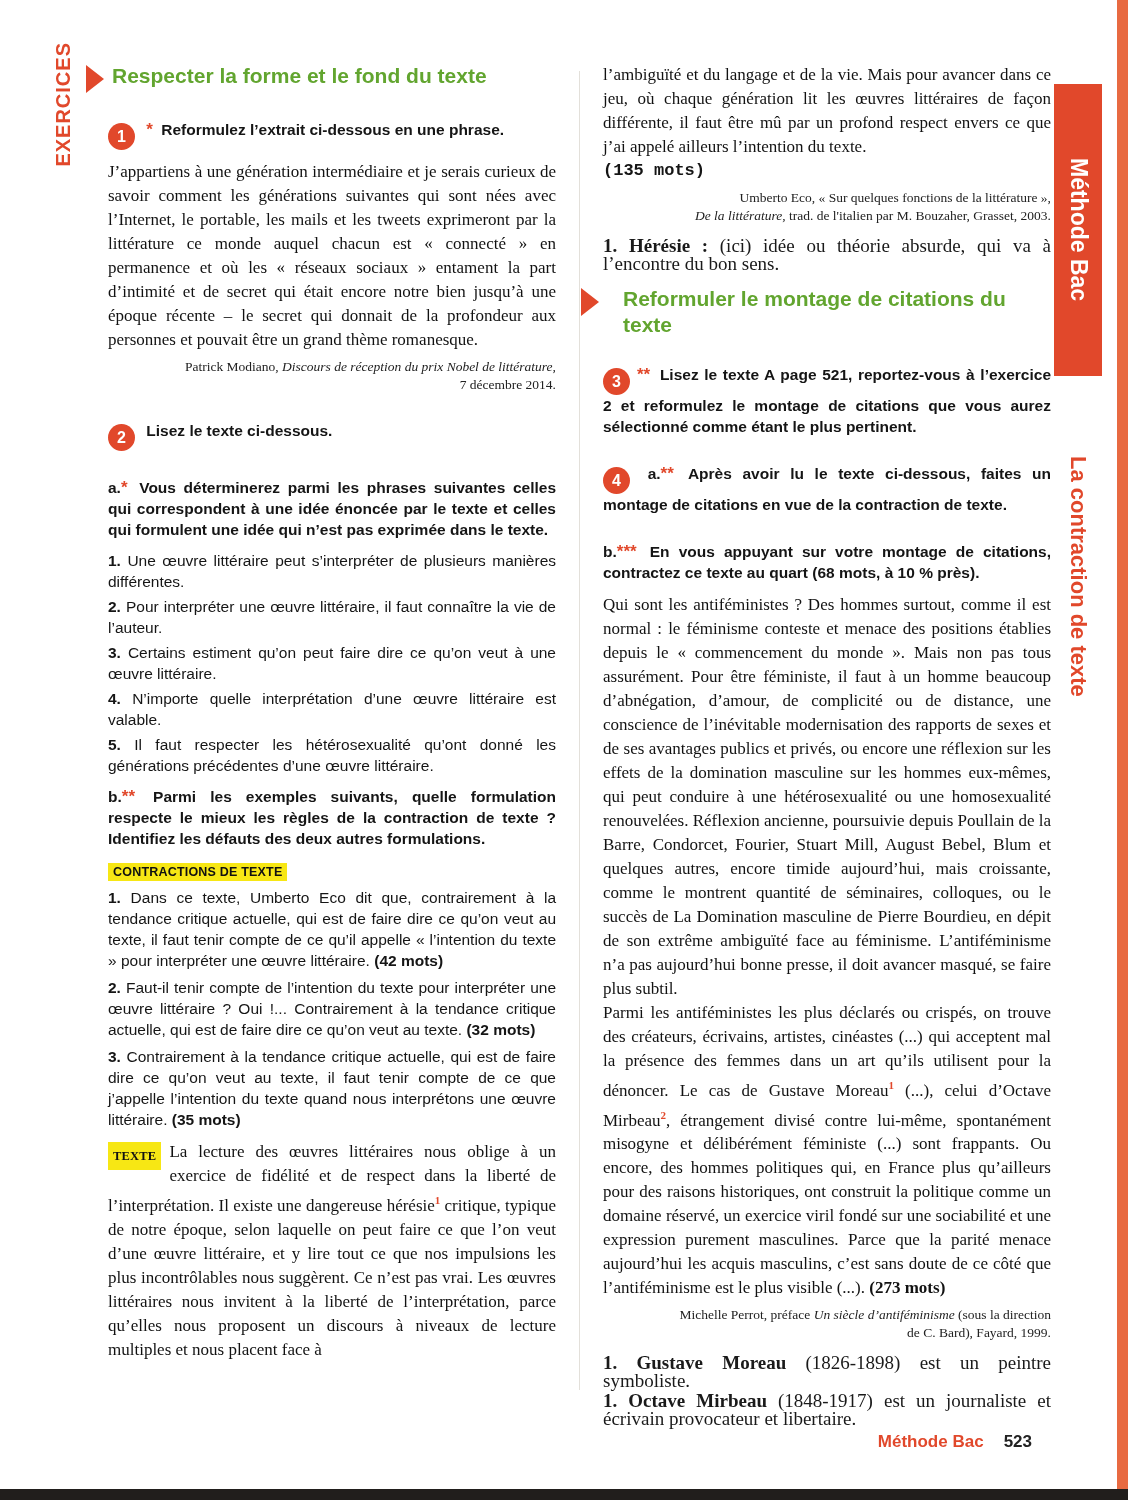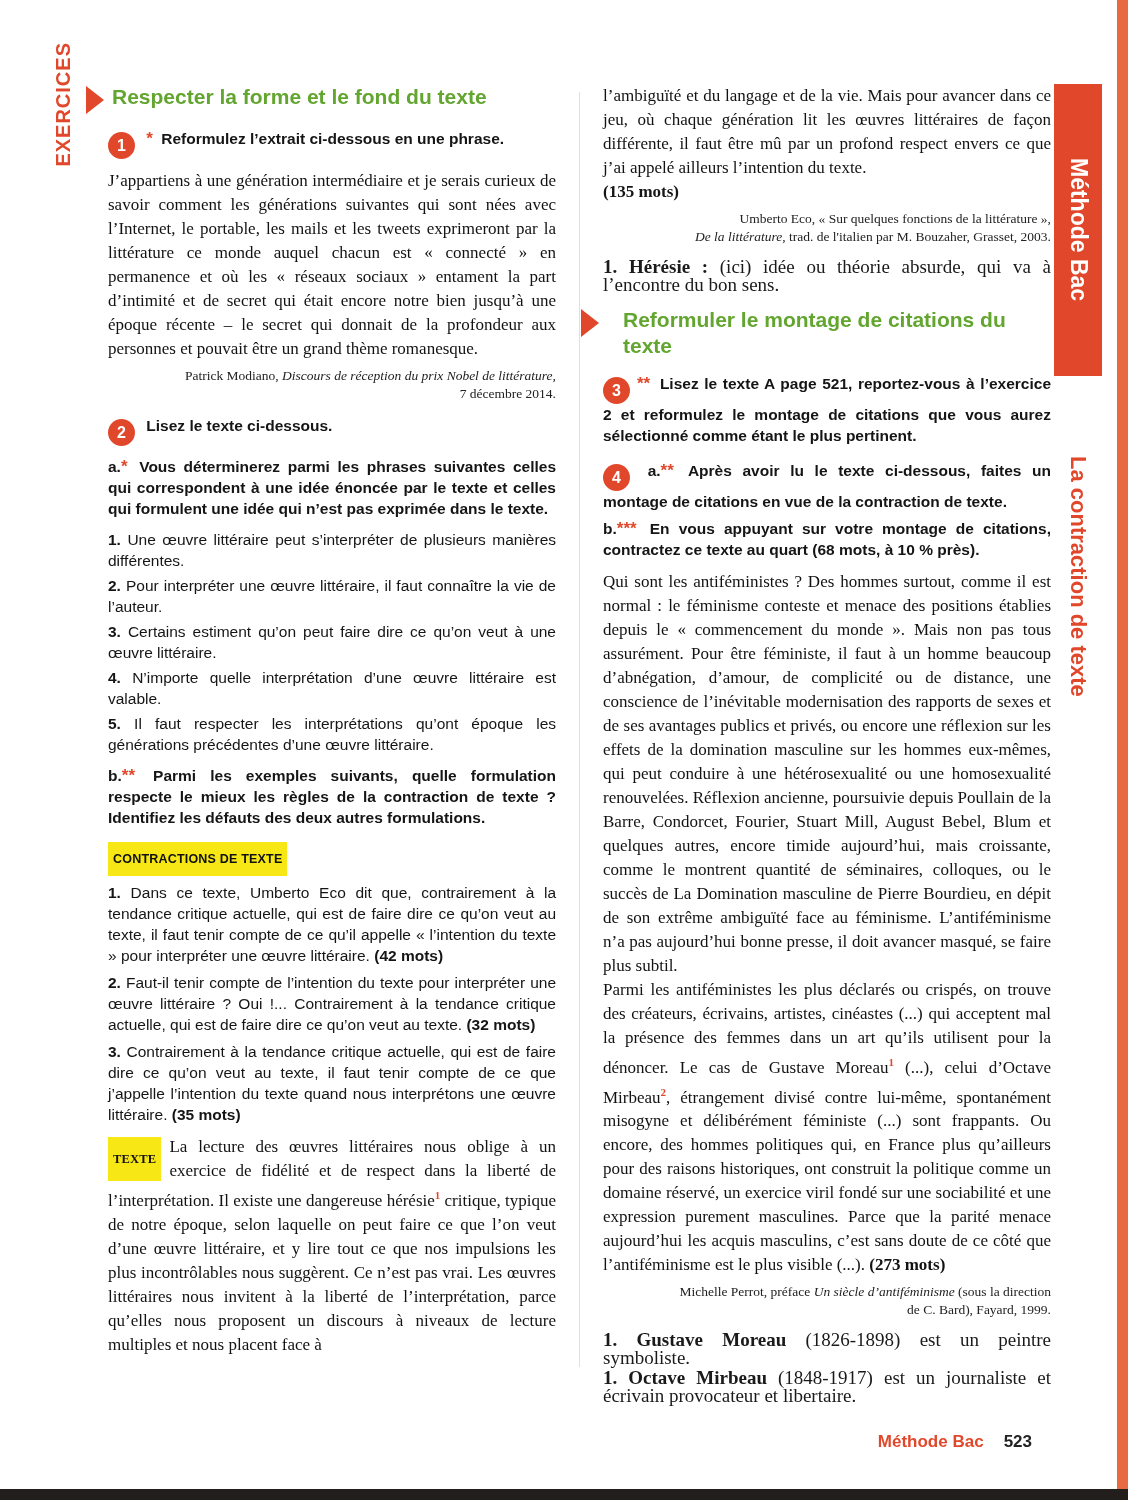--- a/index.html
+++ b/index.html
@@ -39,21 +39,21 @@
     position:absolute; right:96px; bottom:48px;
     display:flex; gap:20px; align-items:baseline; font-size:17px;
   }
   .page-footer .f-label { color:#e1482b; font-weight:bold; }
   .page-footer .f-page { color:#222; font-weight:bold; }
   .bottom-bar {
     position:absolute; left:0; bottom:0; width:100%; height:11px; background:#211e1c;
   }
   
   .content {
-    position:absolute; left:108px; top:84px; width:944px;
+    position:absolute; left:108px; top:63px; width:944px;
     display:flex;
   }
   .col { width:448px; }
   .col-divider { width:1px; background:#e3e0da; margin:8px 23px 40px 23px; }
   
   .sec-header { display:flex; align-items:flex-start; margin:0 0 14px 0; }
   .chevron {
     width:0; height:0; flex:0 0 auto;
     border-left:18px solid #e1482b;
     border-top:14px solid transparent;
@@ -61,46 +61,46 @@
     margin:2px 8px 0 -22px;
   }
   .sec-title { color:#62a52f; font-weight:bold; font-size:21px; line-height:26px; }
   .exnum {
     display:inline-flex; width:27px; height:27px; border-radius:50%;
     background:#e1482b; color:#fff; font-weight:bold; font-size:16px;
     align-items:center; justify-content:center;
     margin-right:7px; vertical-align:-7px; font-family:"Liberation Sans",sans-serif;
   }
   .stars { color:#e1482b; font-weight:bold; font-size:17px; margin-right:4px; }
-  .instr { font-weight:bold; font-size:15.5px; line-height:21px; text-align:justify; }
+  .instr { font-weight:bold; font-size:15.5px; line-height:21px; text-align:justify;margin-top:26px; }
   .instr-row { margin-bottom:10px; }
   .ab { font-weight:bold; }
   
   .serif-body {
     font-family:"Liberation Serif", serif;
     font-size:17px; line-height:24px; text-align:justify; color:#121212;
   }
   .attribution {
     font-family:"Liberation Serif", serif;
     font-size:13.5px; line-height:18px; text-align:right; color:#222;
     margin:6px 0 12px 0;
   }
   .attribution i { font-style:italic; }
   .litem { font-size:15.5px; line-height:21px; margin-bottom:4px; text-align:justify; }
   .litem b { font-weight:bold; }
   .citem { font-size:15.5px; line-height:21px; margin-bottom:6px; text-align:justify; }
   .tag {
     display:inline-block; background:#f7e714; color:#111;
     font-weight:bold; font-size:12.5px; letter-spacing:0.2px;
-    padding:10px 5px; margin:8px 0 6px 0;
+    padding:2px 5px; margin:8px 0 6px 0;
   }
   .tag-inline { float:left; margin:2px 8px 0 0; }
   .sup { color:#e1482b; font-weight:bold; font-size:11px; vertical-align:super; }
   .count { font-weight:bold; }
-  .count-line { font-family:Liberation Serif, serif; font-weight:bold; font-size:17px; line-height:24px; }
+  .count-line { font-family:Liberation Mono, monospace; font-weight:bold; font-size:17px; line-height:24px; }
   .footnote {
     font-family:"Liberation Serif", serif;
     font-size:19px; line-height:17.5px; text-align:justify; color:#1a1a1a;
     margin-bottom:3px;
   }
   .footnote b { font-weight:bold; }
   .mb6 { margin-bottom:6px; } .mb10 { margin-bottom:10px; } .mb14 { margin-bottom:14px; }
   .mt8 { margin-top:8px;gap:16px; } .mt14 { margin-top:10px; }
 </style>
 </head>
@@ -150,21 +150,21 @@
     <p class="instr mb10">
       <span class="ab">a.</span><span class="stars">*</span>
       <span>Vous déterminerez parmi les phrases suivantes celles qui correspondent à une idée énoncée par le texte et celles qui formulent une idée qui n’est pas exprimée dans le texte.</span>
     </p>
 
     <div class="mb10">
       <p class="litem"><b>1.</b> <span>Une œuvre littéraire peut s’interpréter de plusieurs manières différentes.</span></p>
       <p class="litem"><b>2.</b> <span>Pour interpréter une œuvre littéraire, il faut connaître la vie de l’auteur.</span></p>
       <p class="litem"><b>3.</b> <span>Certains estiment qu’on peut faire dire ce qu’on veut à une œuvre littéraire.</span></p>
       <p class="litem"><b>4.</b> <span>N’importe quelle interprétation d’une œuvre littéraire est valable.</span></p>
-      <p class="litem"><b>5.</b> <span>Il faut respecter les interprétations qu’ont époque les générations précédentes d’une œuvre littéraire.</span></p>
+      <p class="litem"><b>5.</b> <span>Il faut respecter les hétérosexualité qu’ont donné les générations précédentes d’une œuvre littéraire.</span></p>
     </div>
 
     <p class="instr mt14 mb6">
       <span class="ab">b.</span><span class="stars">**</span>
       <span>Parmi les exemples suivants, quelle formulation respecte le mieux les règles de la contraction de texte ? Identifiez les défauts des deux autres formulations.</span>
     </p>
 
     <div>
       <span class="tag">CONTRACTIONS DE TEXTE</span>
       <p class="citem"><b>1.</b> <span>Dans ce texte, Umberto Eco dit que, contrairement à la tendance critique actuelle, qui est de faire dire ce qu’on veut au texte, il faut tenir compte de ce qu’il appelle « l’intention du texte » pour interpréter une œuvre littéraire.</span> <b class="count">(42 mots)</b></p>

